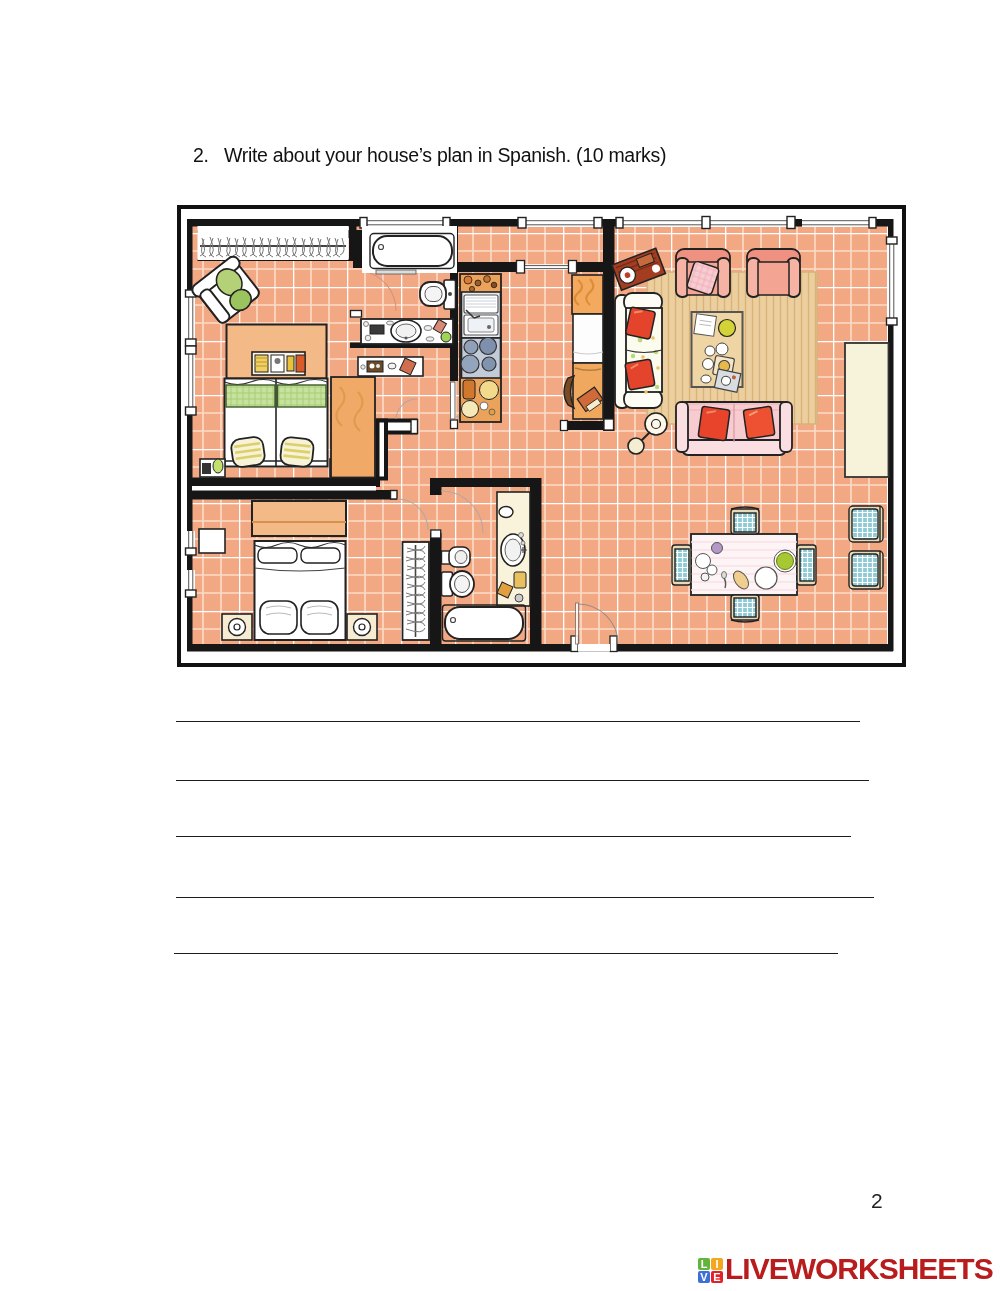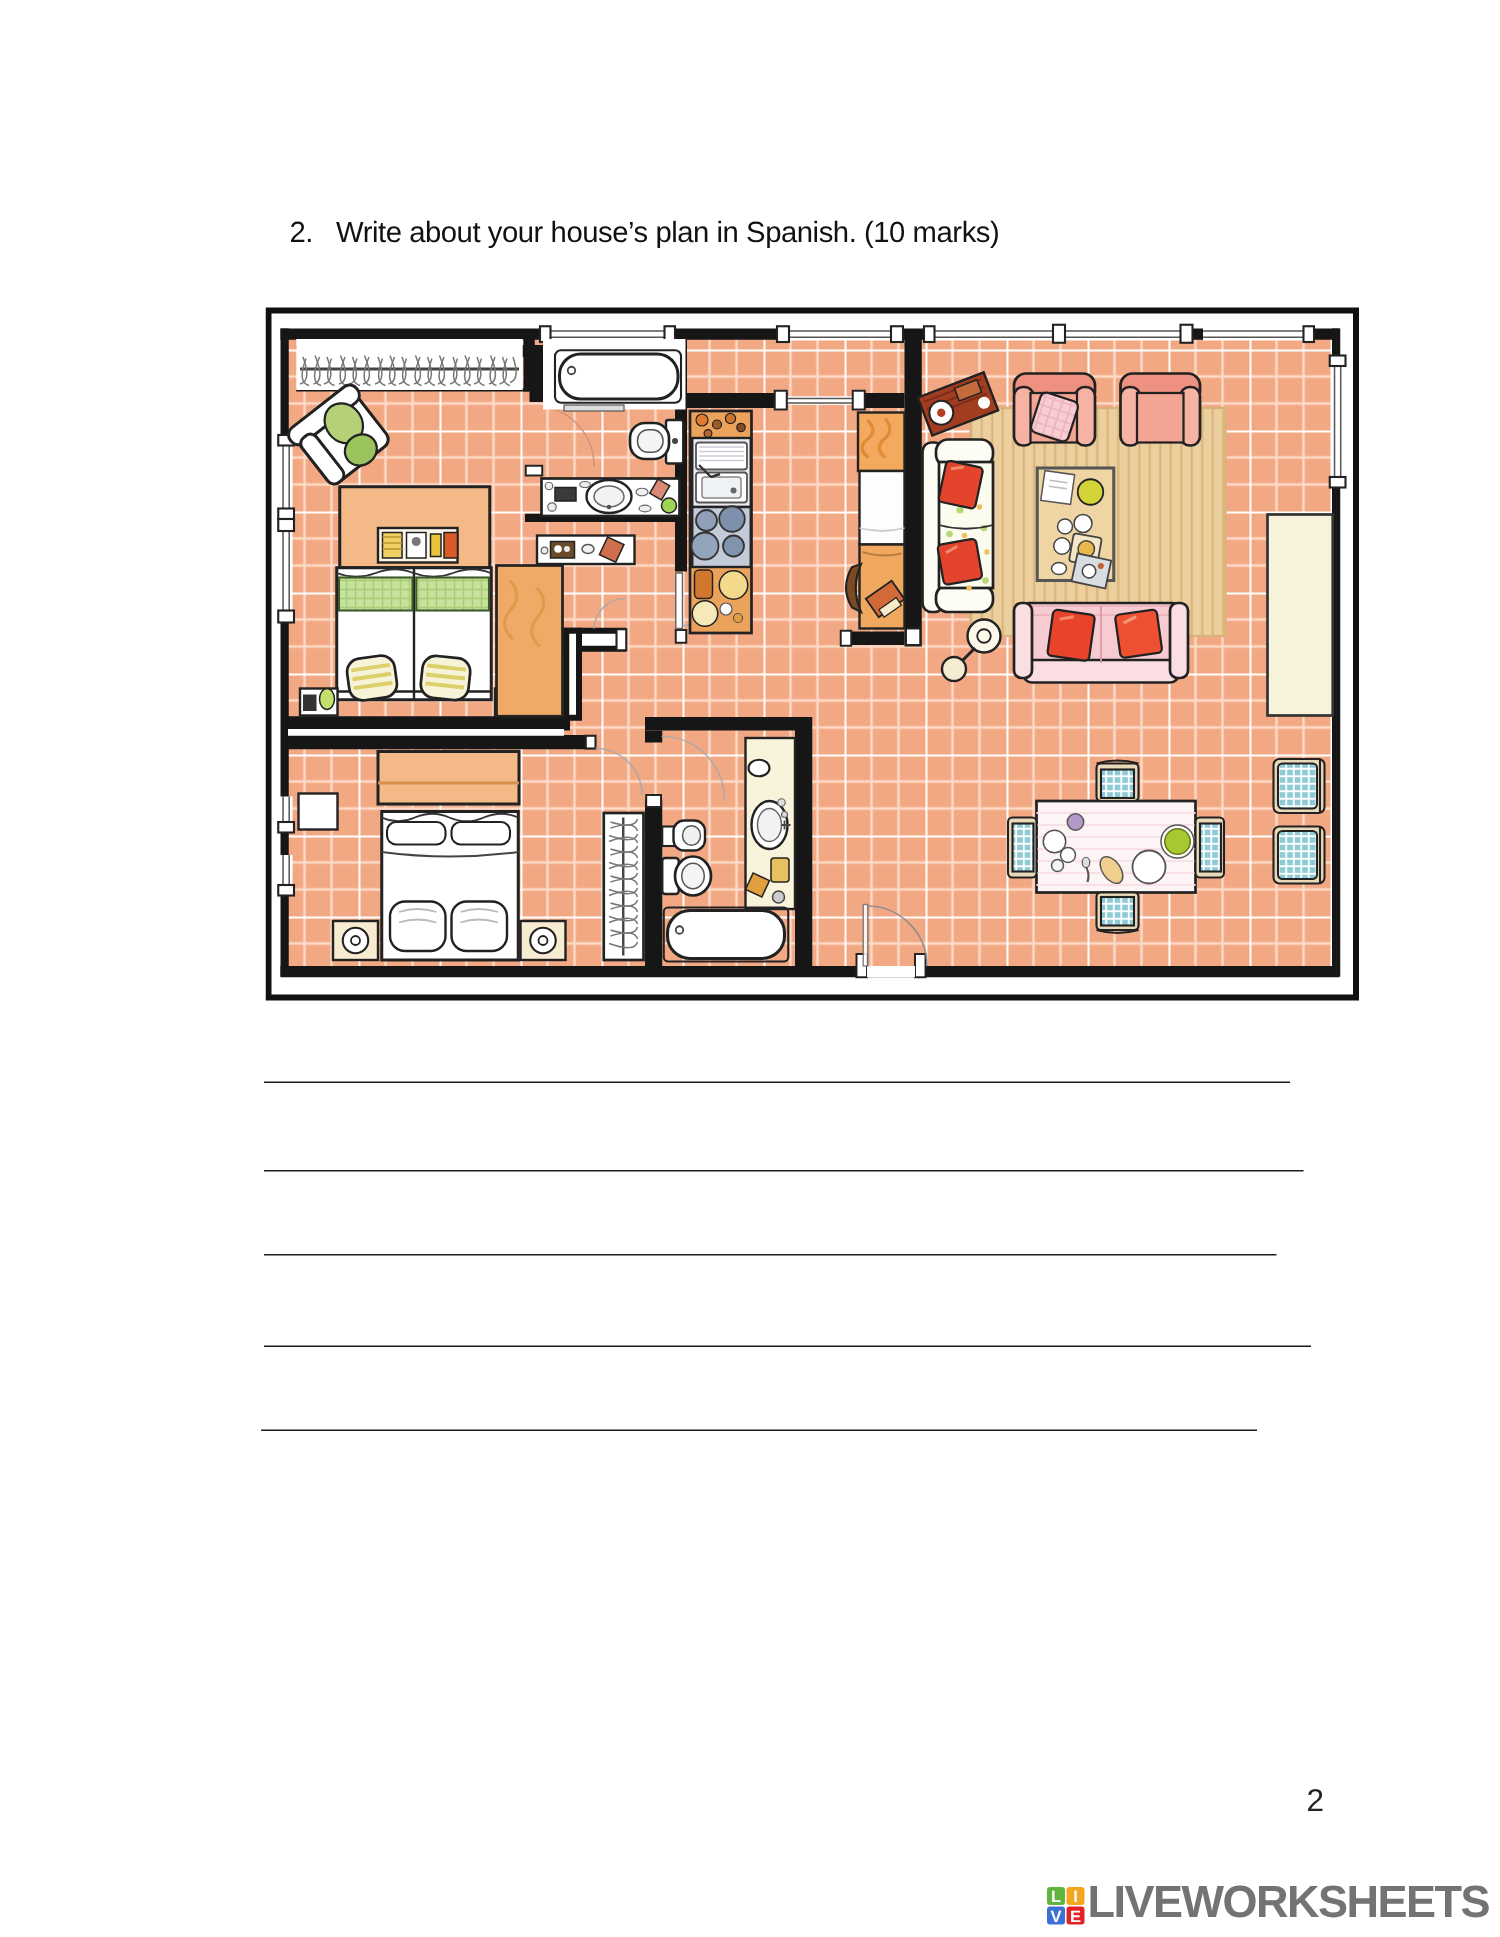--- a/index.html
+++ b/index.html
@@ -4,21 +4,21 @@
 <style>
   html,body{margin:0;padding:0;}
   body{width:1000px;height:1291px;position:relative;background:#ffffff;
        font-family:"Liberation Sans", sans-serif;}
   .title{position:absolute;left:145px;top:144px;font-size:19.5px;color:#111;
          letter-spacing:-0.3px;margin-left:48px;}
   .ansline{position:absolute;height:0;border-top:1.5px solid #1c1c1c;}
   .pagenum{position:absolute;left:871px;top:1189px;font-size:21px;color:#222;}
   .logo{position:absolute;left:697px;top:1255px;}
   .logotext{position:absolute;left:725px;top:1252px;font-size:30px;font-weight:bold;
-            color:#737373;letter-spacing:-1.0px;}
+            color:#b91c1c;letter-spacing:-1.0px;}
 </style>
 </head>
 <body>
 <div class="title">2.&nbsp;&nbsp;&nbsp;Write about your house’s plan in Spanish. (10 marks)</div>
 
 <svg id="plan" width="730" height="464" viewBox="177 204 730 464" style="position:absolute;left:177px;top:204px;">
 <defs>
   <pattern id="tile" width="54" height="54" patternUnits="userSpaceOnUse" x="-31" y="-37">
     <rect width="54" height="54" fill="#f3a884"></rect>
     <g stroke="#fcdcc8" stroke-width="1.6">

